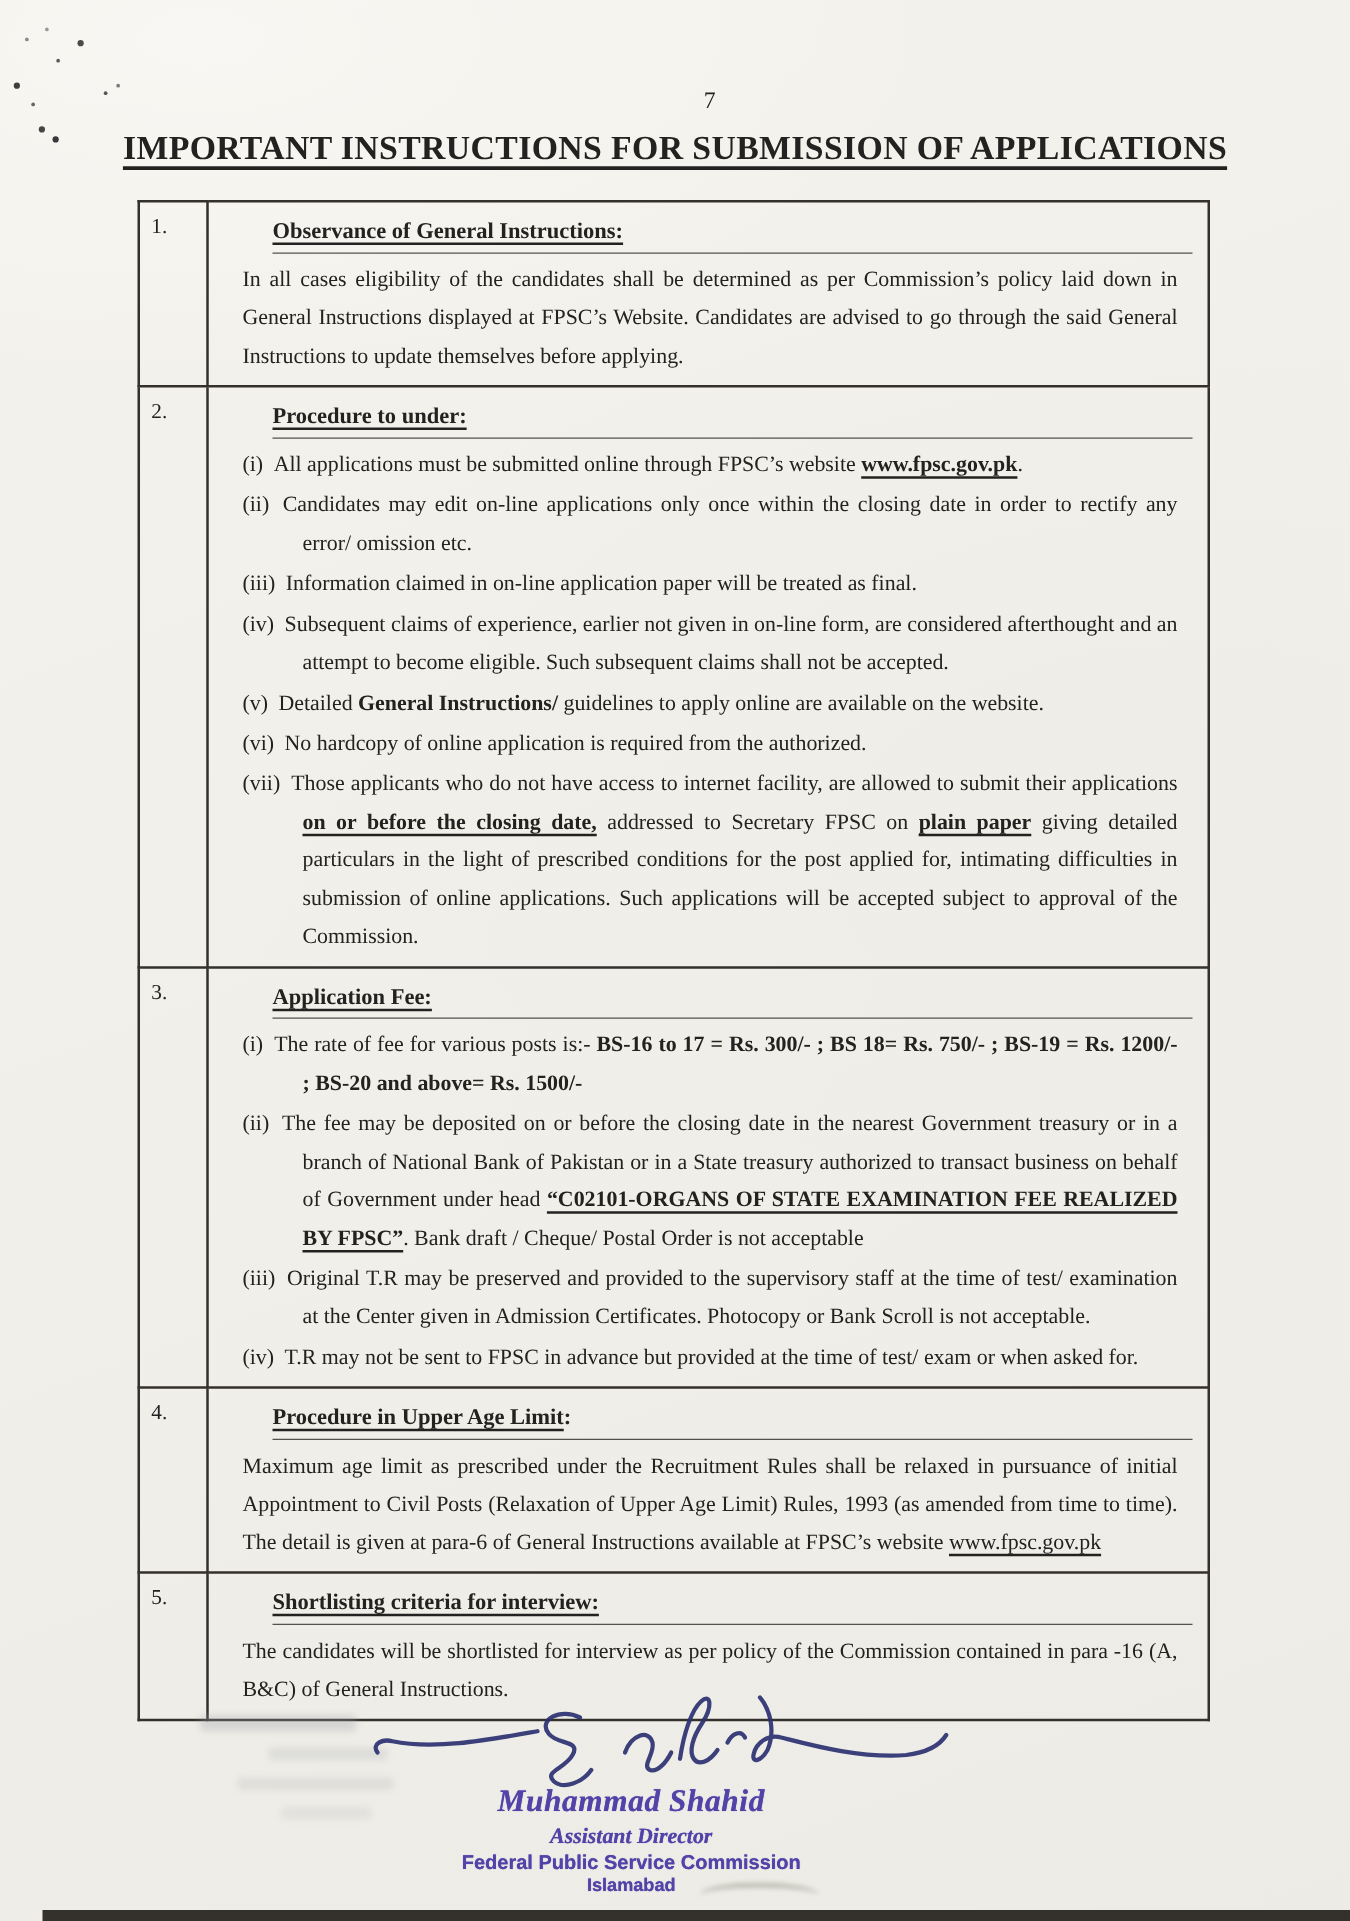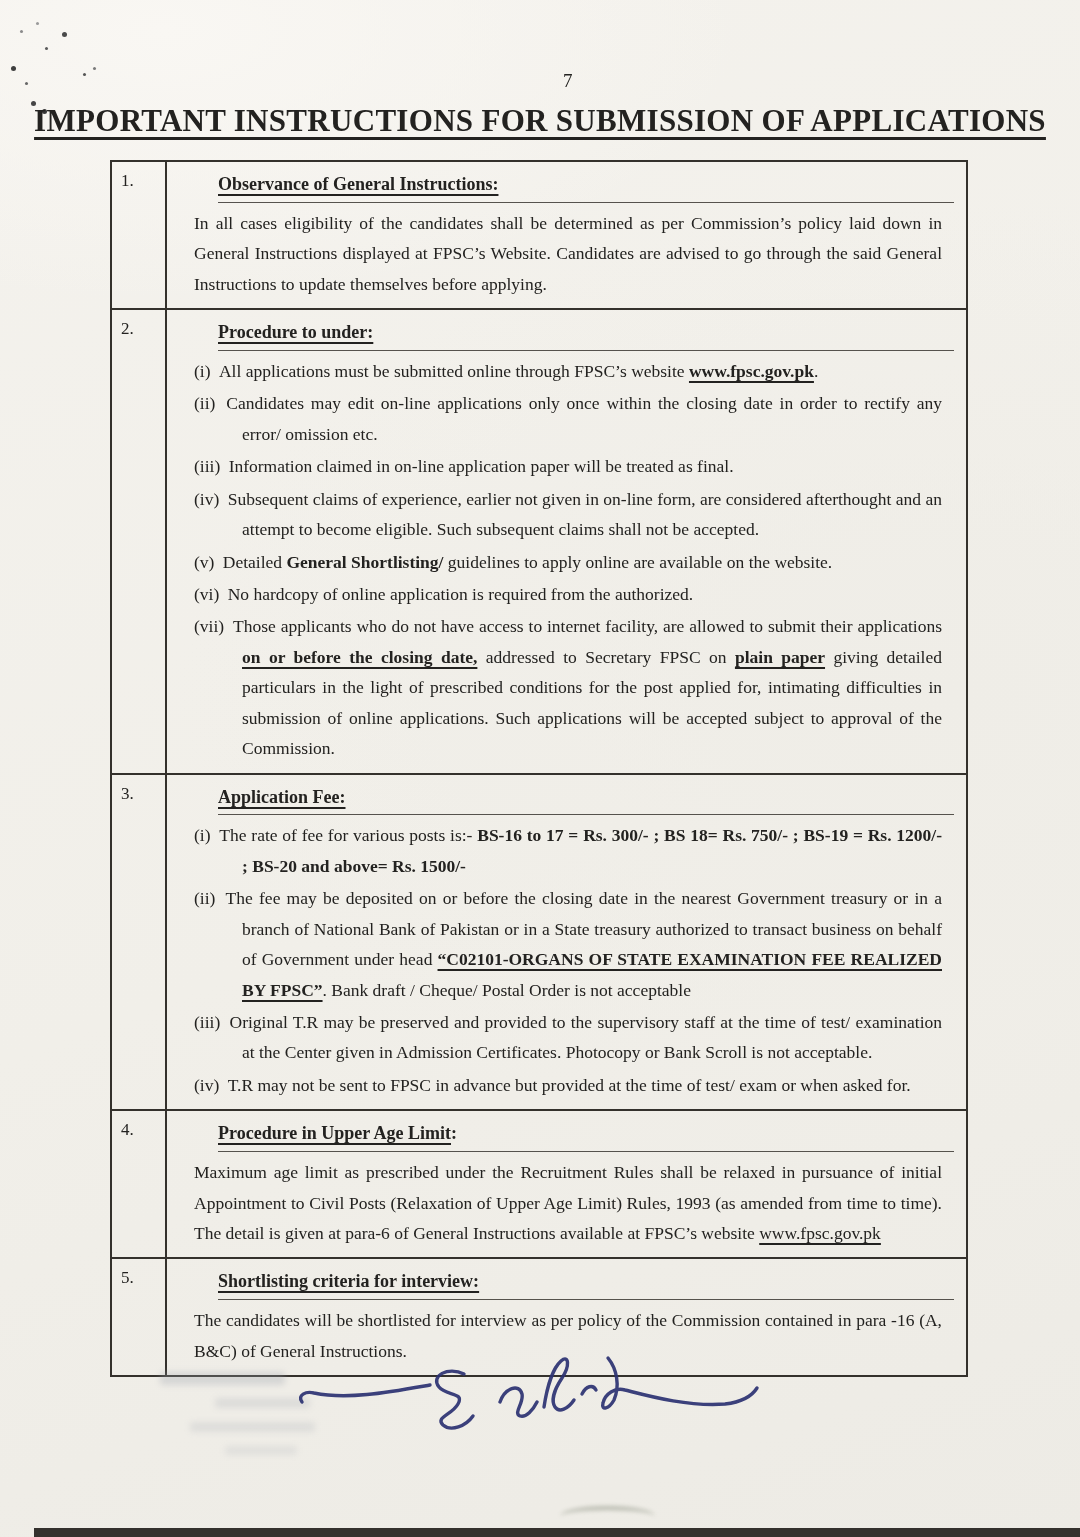--- a/index.html
+++ b/index.html
@@ -21,21 +21,21 @@
   }
   
   .speckles{position:absolute;top:0;left:0;width:3px;height:3px;border-radius:50%;background:transparent;
     box-shadow: 63px 33px 0 1px #4a4a4a, 45px 47px 0 0 #5a5a5a, 12px 67px 0 1px #3f3f3f,
                 25px 82px 0 0 #666, 32px 102px 0 1px #454545, 43px 110px 0 1px #383838,
                 83px 73px 0 0 #555, 93px 67px 0 0 #7a7a7a, 20px 30px 0 0 #8a8a8a,
                 36px 22px 0 0 #9a9a9a;}
   .page-number{position:absolute;top:70px;left:563px;font-size:19px;}
   .title-wrap{position:absolute;top:103px;left:0;width:100%;text-align:center;}
   .title-wrap span{
-    font-size:31px;font-weight:700;letter-spacing:.3px;
+    font-size:27px;font-weight:700;letter-spacing:.3px;
     text-decoration:underline;text-decoration-thickness:2.5px;text-underline-offset:6px;text-align:center;
   }
   table.instructions{
     position:absolute;top:160px;left:110px;width:858px;
     border-collapse:collapse;table-layout:fixed;
   }
   table.instructions td{border:2px solid var(--border);vertical-align:top;}
   td.num{width:40px;padding:9px 4px 0 9px;font-size:17px;}
   td.content{padding:3px 12px 7px 15px;}
   .heading{
@@ -88,21 +88,21 @@
           </td>
         </tr>
         <tr>
           <td class="num">2.</td>
           <td class="content">
             <div class="heading"><span class="b u">Procedure to under:</span></div>
             <div class="para item"><span class="lbl">(i) </span><span>All applications must be submitted online through FPSC’s website </span><span class="b u">www.fpsc.gov.pk</span><span>.</span></div>
             <div class="para item"><span class="lbl">(ii) </span><span>Candidates may edit on-line applications only once within the closing date in order to rectify any error/ omission etc.</span></div>
             <div class="para item"><span class="lbl">(iii) </span><span>Information claimed in on-line application paper will be treated as final.</span></div>
             <div class="para item"><span class="lbl">(iv) </span><span>Subsequent claims of experience, earlier not given in on-line form, are considered afterthought and an attempt to become eligible. Such subsequent claims shall not be accepted.</span></div>
-            <div class="para item"><span class="lbl">(v) </span><span>Detailed </span><span class="b">General Shortlisting/</span><span> guidelines to apply online are available on the website.</span></div>
+            <div class="para item"><span class="lbl">(v) </span><span>Detailed </span><span class="b">General Instructions/</span><span> guidelines to apply online are available on the website.</span></div>
             <div class="para item"><span class="lbl">(vi) </span><span>No hardcopy of online application is required from the authorized.</span></div>
             <div class="para item"><span class="lbl">(vii) </span><span>Those applicants who do not have access to internet facility, are allowed to submit their applications </span><span class="b u">on or before the closing date,</span><span> addressed to Secretary FPSC on </span><span class="b u">plain paper</span><span> giving detailed particulars in the light of prescribed conditions for the post applied for, intimating difficulties in submission of online applications. Such applications will be accepted subject to approval of the Commission.</span></div>
           </td>
         </tr>
         <tr>
           <td class="num">3.</td>
           <td class="content">
             <div class="heading"><span class="b u">Application Fee:</span></div>
             <div class="para item"><span class="lbl">(i) </span><span>The rate of fee for various posts is:- </span><span class="b">BS-16 to 17 = Rs. 300/- ; BS 18= Rs. 750/- ; BS-19 = Rs. 1200/- ; BS-20 and above= Rs. 1500/-</span></div>
             <div class="para item"><span class="lbl">(ii) </span><span>The fee may be deposited on or before the closing date in the nearest Government treasury or in a branch of National Bank of Pakistan or in a State treasury authorized to transact business on behalf of Government under head </span><span class="b u">“C02101-ORGANS OF STATE EXAMINATION FEE REALIZED BY FPSC”</span><span>. Bank draft / Cheque/ Postal Order is not acceptable</span></div>
@@ -134,16 +134,22 @@
 
   <svg class="sig-svg" width="490" height="85" viewBox="0 0 490 85" fill="none" stroke="#2c3272" stroke-width="3.4" stroke-linecap="round" opacity="0.92">
     <path d="M10 50 c-5 -7 4 -11 12 -9 c34 7 76 -1 116 -8"></path>
     <path d="M172 22 c-16 -8 -34 2 -25 13 c7 9 26 5 19 17 c-6 11 -23 13 -15 21 c8 7 23 1 30 -9"></path>
     <path d="M208 50 c5 -14 19 -19 22 -8 c2 9 -9 19 -2 22 c6 2 13 -6 17 -14"></path>
     <path d="M252 55 c3 -20 9 -39 17 -46 c8 -7 9 5 1 17 c-8 12 -11 23 -7 29 c4 6 13 2 19 -7"></path>
     <path d="M290 42 c4 -8 11 -10 14 -4"></path>
     <path d="M316 6 c9 11 12 28 6 42 c-5 9 -13 11 -11 3 c2 -9 12 -16 22 -13 c20 5 62 17 100 14 c17 -2 27 -8 32 -16"></path>
   </svg>
 
+  <div class="stamp">
+    <div class="name">Muhammad Shahid</div>
+    <div class="role">Assistant Director</div>
+    <div class="org">Federal Public Service Commission</div>
+    <div class="city">Islamabad</div>
+  </div>
 
   <div class="smudge"></div>
   <div class="scan-edge"></div>
 </div>
 
 </body></html>

